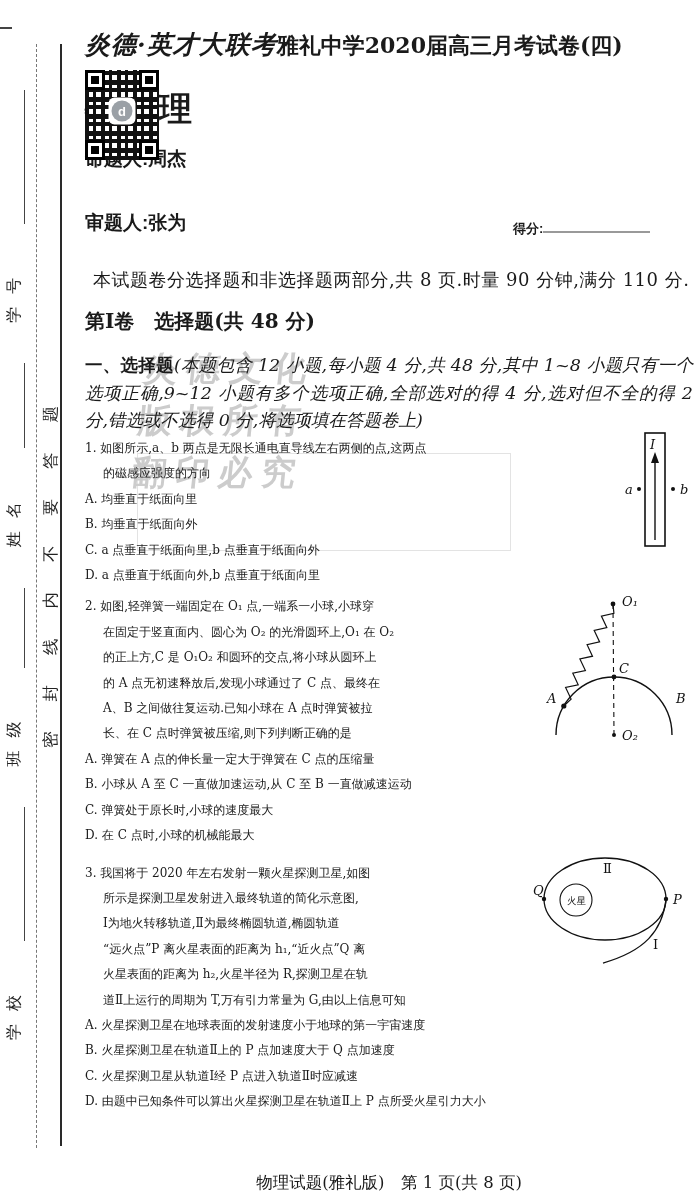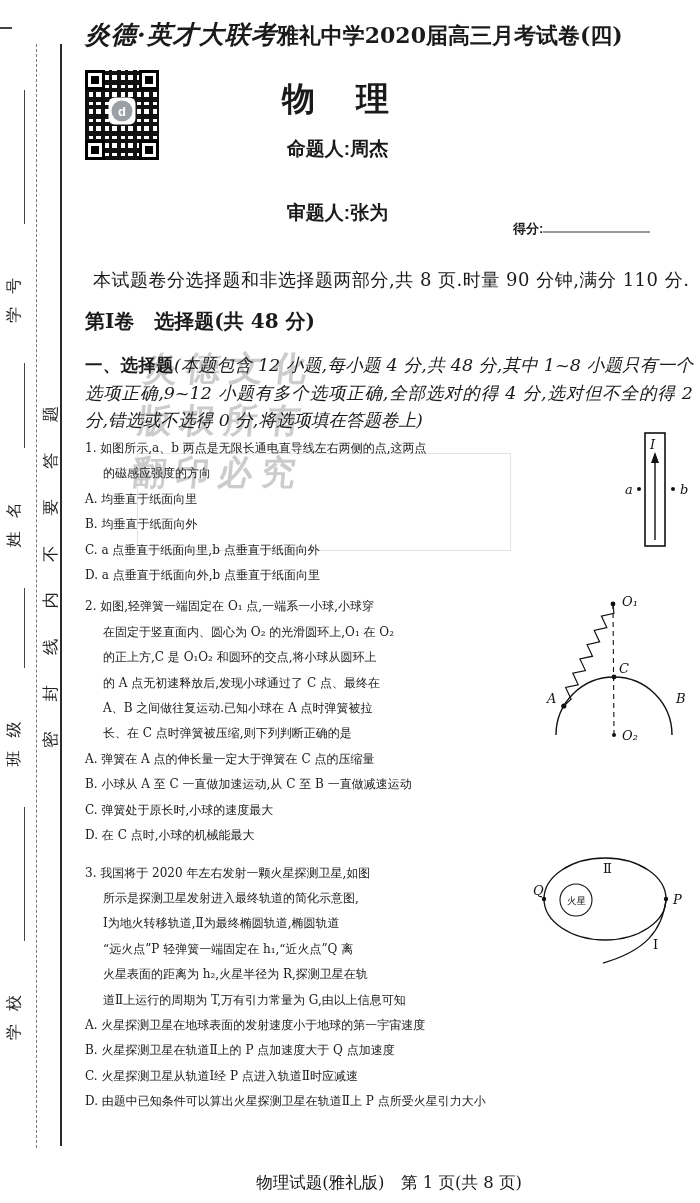--- a/index.html
+++ b/index.html
@@ -16,21 +16,21 @@
   .seal-dotted{position:absolute;left:36px;top:44px;height:1104px;width:0;border-left:1.5px dashed #777;}
   .seal-solid{position:absolute;left:60px;top:44px;height:1102px;width:0;border-left:2px solid #2a2a2a;}
   .seal-strip{position:absolute;left:40px;top:748px;width:395px;height:22px;
               transform:rotate(-90deg);transform-origin:0 0;
               font-size:16.5px;letter-spacing:30px;white-space:nowrap;color:#222;}
   
   .wm{position:absolute;left:138px;top:342px;z-index:0;color:#cccccc;
       font-size:34px;font-weight:bold;letter-spacing:9px;transform:skewX(-6deg);line-height:52px;}
   .wm-box{position:absolute;left:137px;top:453px;width:372px;height:96px;border:1px solid #e3e3e3;z-index:0;}
   
-  .header{position:absolute;left:85px;top:18px;width:505px;text-align:center;z-index:1;}
+  .header{position:absolute;left:85px;top:28px;width:505px;text-align:left;z-index:1;}
   .title{white-space:nowrap;}
   .title-callig{font-size:25px;font-weight:900;font-style:italic;letter-spacing:1px;}
   .title-rest{font-size:22px;font-weight:bold;}
   .subject{margin-top:26px;font-size:33px;font-weight:900;letter-spacing:4px;}
   .persons{margin-top:14px;font-size:19px;font-weight:bold;
            font-family:"Liberation Sans",sans-serif;display:flex;justify-content:center;gap:38px;flex-direction:column;}
   .qr{position:absolute;left:85px;top:70px;width:74px;height:90px;z-index:2;
       background:
        repeating-linear-gradient(90deg,#111 0 4px,transparent 4px 8px,#111 8px 11px,transparent 11px 16px),
        repeating-linear-gradient(0deg,#111 0 4px,#fff 4px 7px,#111 7px 12px,#fff 12px 17px);}
@@ -162,21 +162,21 @@
       <div class="opt">B. 小球从 A 至 C 一直做加速运动,从 C 至 B 一直做减速运动</div>
       <div class="opt">C. 弹簧处于原长时,小球的速度最大</div>
       <div class="opt">D. 在 C 点时,小球的机械能最大</div>
     </div>
 
     <div class="q q3">
       <div class="stem-narrow-q3">
         <div class="qline first">3. 我国将于 2020 年左右发射一颗火星探测卫星,如图</div>
         <div class="qline">所示是探测卫星发射进入最终轨道的简化示意图,</div>
         <div class="qline">Ⅰ为地火转移轨道,Ⅱ为最终椭圆轨道,椭圆轨道</div>
-        <div class="qline">“远火点”P 轻弹簧一端固定在 h₁,“近火点”Q 离</div>
+        <div class="qline">“远火点”P 离火星表面的距离为 h₁,“近火点”Q 离</div>
         <div class="qline">火星表面的距离为 h₂,火星半径为 R,探测卫星在轨</div>
       </div>
       <div class="qline">道Ⅱ上运行的周期为 T,万有引力常量为 G,由以上信息可知</div>
       <div class="opt">A. 火星探测卫星在地球表面的发射速度小于地球的第一宇宙速度</div>
       <div class="opt">B. 火星探测卫星在轨道Ⅱ上的 P 点加速度大于 Q 点加速度</div>
       <div class="opt">C. 火星探测卫星从轨道Ⅰ经 P 点进入轨道Ⅱ时应减速</div>
       <div class="opt">D. 由题中已知条件可以算出火星探测卫星在轨道Ⅱ上 P 点所受火星引力大小</div>
     </div>
 
   </div>

